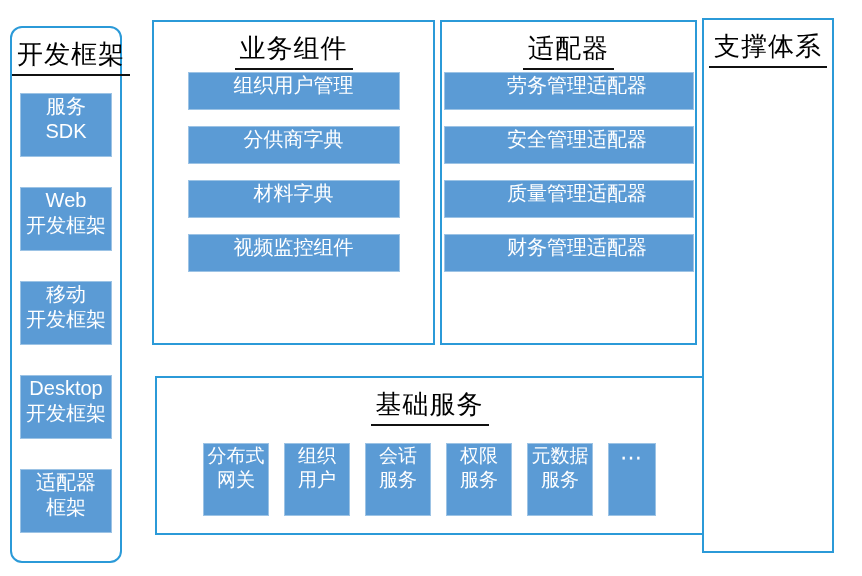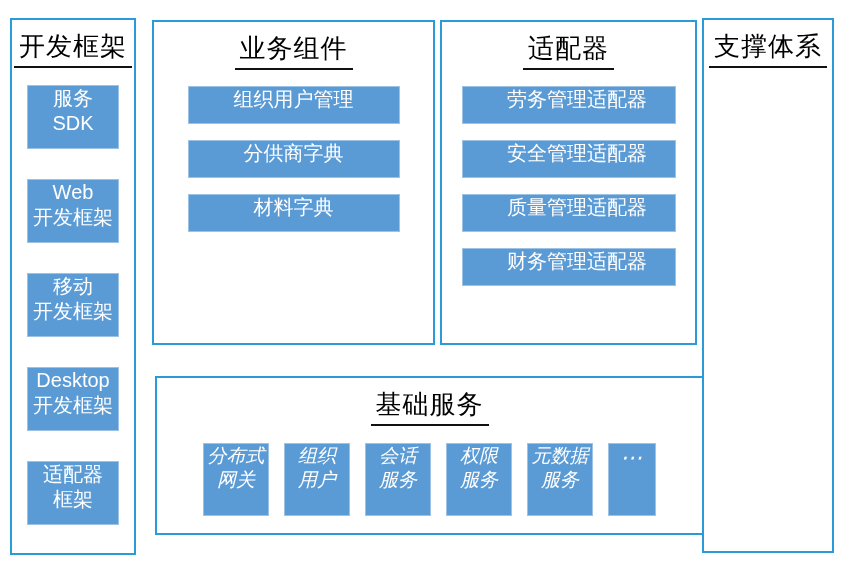--- a/index.html
+++ b/index.html
@@ -19,21 +19,21 @@
     background: var(--background);
     font-family: "Liberation Sans", sans-serif;
     overflow: hidden;
   }
   .panel {
     position: absolute;
     border: 2px solid var(--panel-border);
     background: var(--background);
     text-align: center;
   }
-  #panel-dev-framework   { left: 10px;  top: 18px;  width: 126px; height: 537px; }
+  #panel-dev-framework   { left: 10px;  top: 26px;  width: 112px; height: 537px; border-radius: 12px; }
   #panel-business        { left: 152px; top: 20px;  width: 283px; height: 325px; }
   #panel-adapters        { left: 440px; top: 20px;  width: 257px; height: 325px; }
   #panel-support-system  { left: 702px; top: 18px;  width: 132px; height: 535px; }
   #panel-basic-services  { left: 155px; top: 376px; width: 549px; height: 159px; }
 
   .panel-title {
     display: inline-block;
     margin-top: 9px;
     font-size: 26px;
     font-weight: 500;
@@ -68,36 +68,35 @@
     width: 92px;
     min-height: 64px;
     font-size: 20px;
   }
   
   .mid-stack {
     display: flex;
     flex-direction: column;
     align-items: center;
     gap: 16px;
-    margin-top: 16px;
+    margin-top: 2px;
   }
   .mid-stack .box {
     height: 38px;
     font-size: 20px;
   }
   #panel-business .mid-stack .box { width: 212px; }
-  #panel-adapters .mid-stack .box { width: 214px; padding-left: 17px; }
+  #panel-adapters .mid-stack .box { width: 250px; padding-left: 17px; }
   
   .bottom-row {
     display: flex;
     justify-content: center;
     align-items: stretch;
     gap: 15px;
     margin-top: 17px;
-    font-style: italic;
   }
   .bottom-row .box {
     width: 66px;
     height: 73px;
     font-size: 19px;
   }
   .bottom-row .box.narrow {
     width: 48px;
     font-size: 22px;
     letter-spacing: 2px;
@@ -139,20 +138,23 @@
     <div class="mid-stack">
       <div class="box">
           <span class="box-label">组织用户管理</span>
         </div>
       <div class="box">
           <span class="box-label">分供商字典</span>
         </div>
       <div class="box">
           <span class="box-label">材料字典</span>
         </div>
+      <div class="box">
+          <span class="box-label">视频监控组件</span>
+        </div>
     </div>
   </div>
 
   <div class="panel" id="panel-adapters">
     <div class="panel-title">适配器</div>
     <div class="mid-stack">
       <div class="box">
           <span class="box-label">劳务管理适配器</span>
         </div>
       <div class="box">

